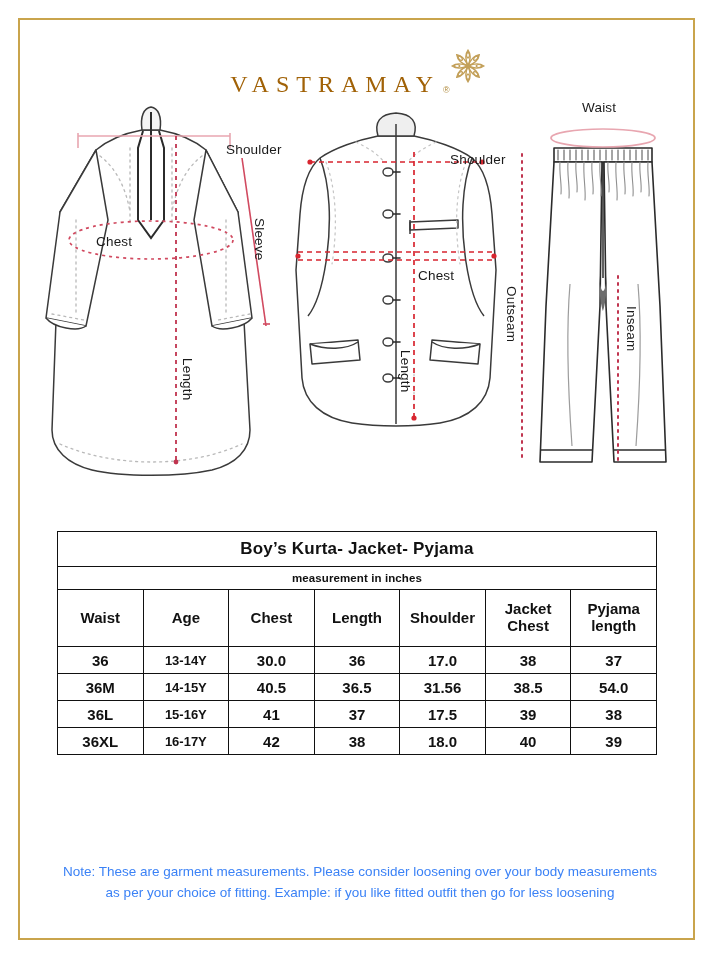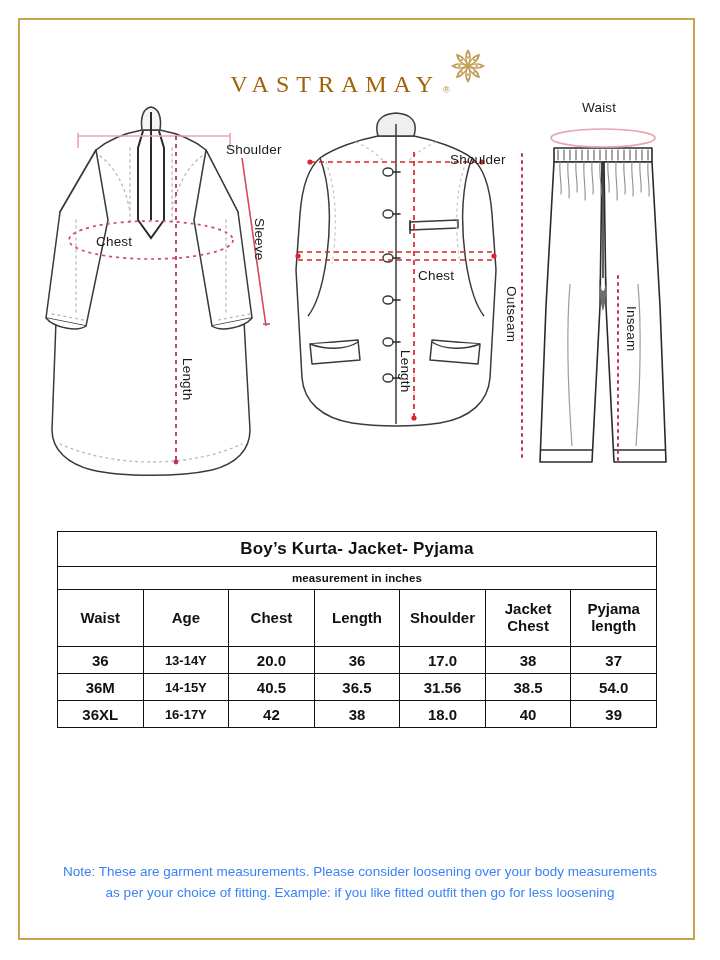--- a/index.html
+++ b/index.html
@@ -432,36 +432,45 @@
           <td style="width:82px;">
             <span>Pyjama</span><br>
             <span>length</span>
           </td>
         </tr>
       </tbody>
       <tbody id="table-body">
           <tr class="t-body">
             <td>36</td>
             <td class="small">13-14Y</td>
-            <td>20.0</td>
+            <td>30.0</td>
             <td>36</td>
             <td>17.0</td>
             <td>38</td>
             <td>37</td>
           </tr>
           <tr class="t-body">
             <td>36M</td>
             <td class="small">14-15Y</td>
             <td>40.5</td>
             <td>36.5</td>
             <td>31.56</td>
             <td>38.5</td>
             <td>54.0</td>
           </tr>
           <tr class="t-body">
+            <td>36L</td>
+            <td class="small">15-16Y</td>
+            <td>41</td>
+            <td>37</td>
+            <td>17.5</td>
+            <td>39</td>
+            <td>38</td>
+          </tr>
+          <tr class="t-body">
             <td>36XL</td>
             <td class="small">16-17Y</td>
             <td>42</td>
             <td>38</td>
             <td>18.0</td>
             <td>40</td>
             <td>39</td>
           </tr>
         </tbody>
     </table>

